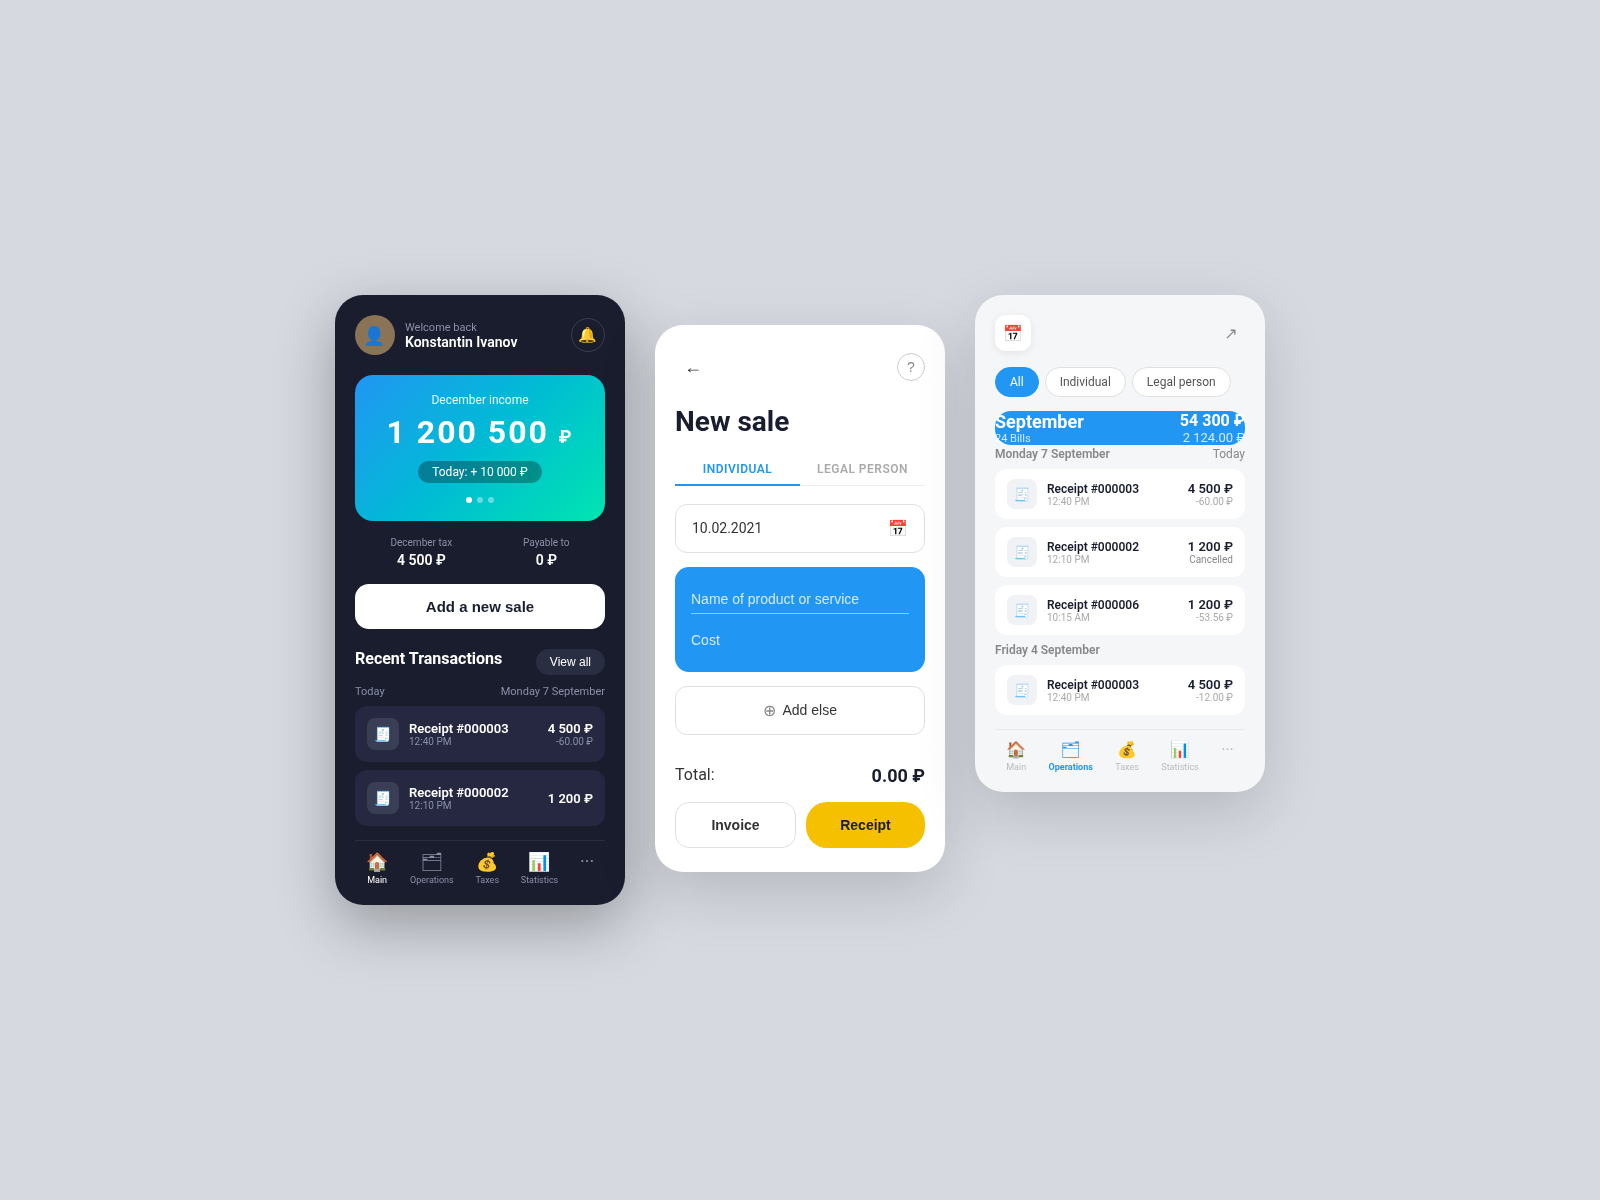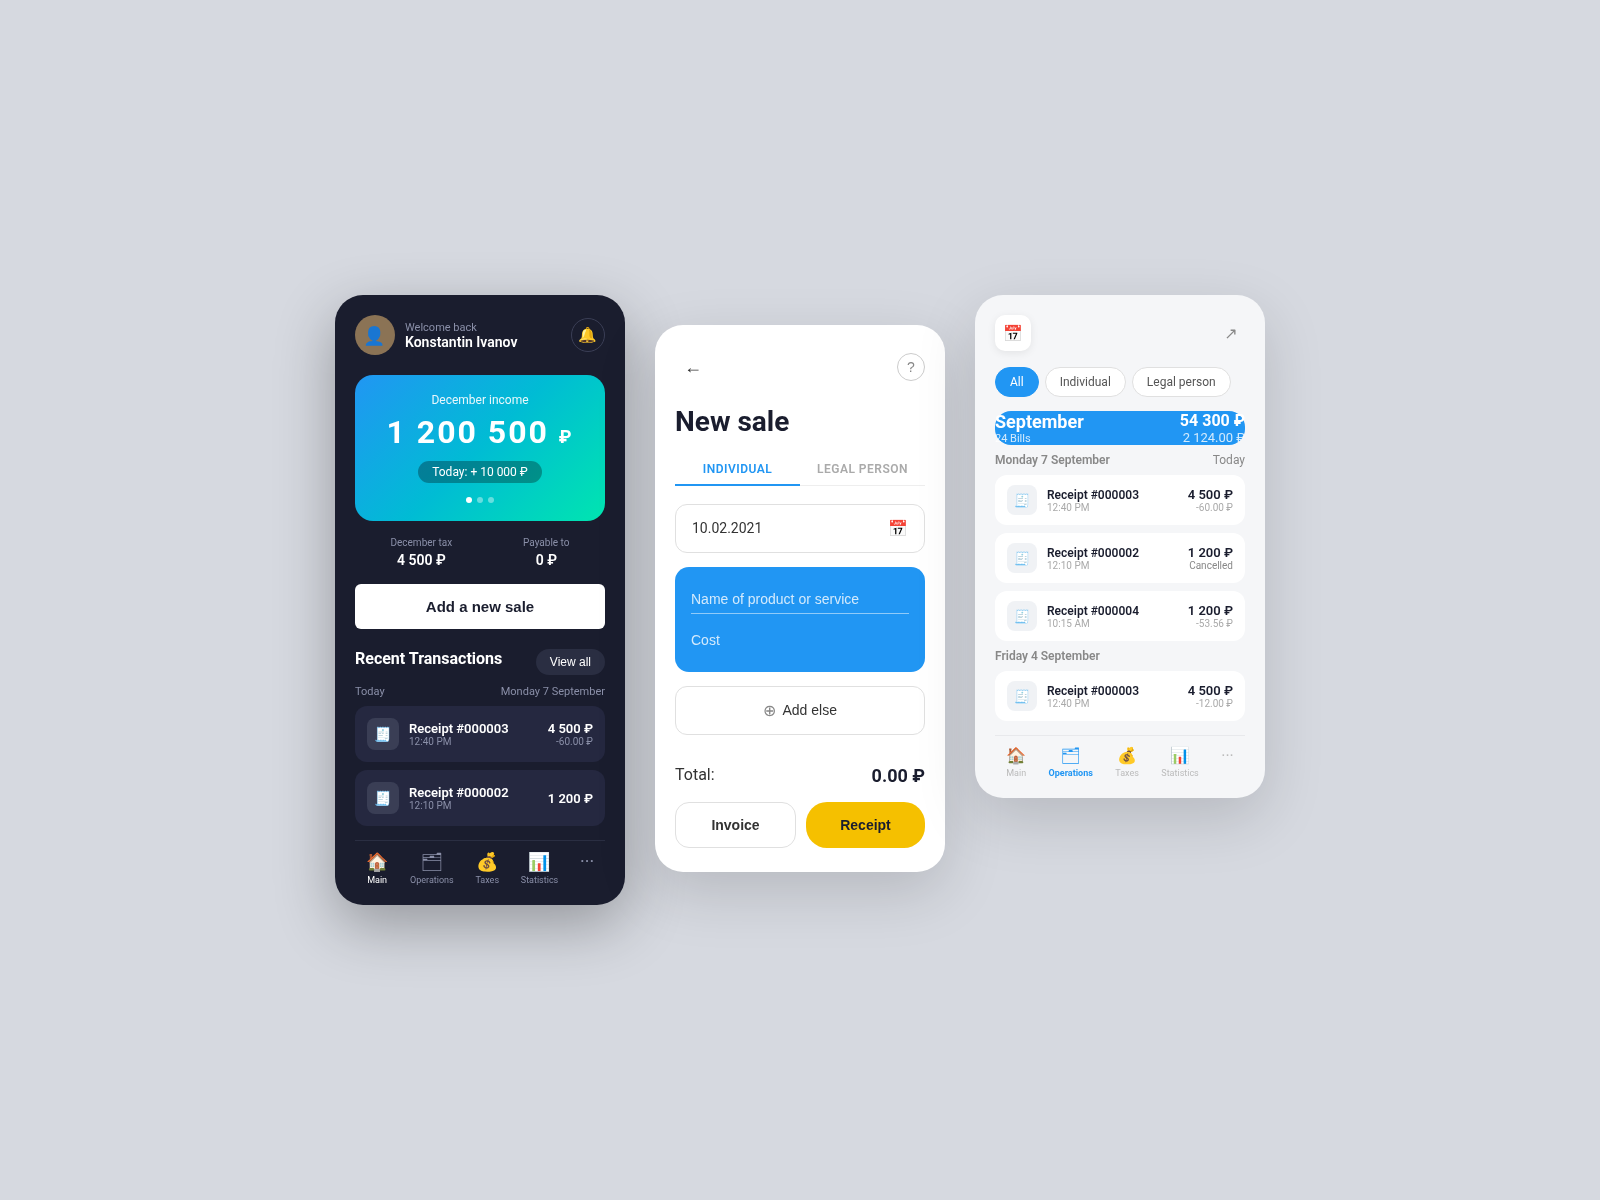--- a/index.html
+++ b/index.html
@@ -80,21 +80,21 @@
       margin-bottom: 16px;
     }
     .tax-item { text-align: center; }
     .tax-label { font-size: 10px; color: #8a8fa8; margin-bottom: 4px; }
     .tax-value { font-size: 14px; font-weight: 600; }
     .add-sale-btn {
       width: 100%;
       padding: 14px;
       background: white;
       border: none;
-      border-radius: 6px;
+      border-radius: 14px;
       font-size: 15px;
       font-weight: 600;
       color: #1a1d2e;
       cursor: pointer;
       margin-bottom: 20px;
     }
     .recent-header {
       display: flex;
       justify-content: space-between;
       align-items: flex-start;
@@ -363,21 +363,21 @@
       background: #2196F3;
       color: white;
       border-color: #2196F3;
     }
     .month-card {
       background: #2196F3;
       border-radius: 16px;
       display: flex;
       justify-content: space-between;
       align-items: center;
-      margin-bottom: 8px;
+      margin-bottom: 2px;
       color: white;
     }
     .month-info .month-name { font-size: 18px; font-weight: 700; }
     .month-info .month-bills { font-size: 11px; opacity: 0.8; }
     .month-amount { text-align: right; }
     .month-total { font-size: 16px; font-weight: 700; }
     .month-sub { font-size: 13px; opacity: 0.8; }
     .day-label {
       font-size: 12px;
       font-weight: 600;
@@ -616,21 +616,21 @@
       </div>
       <div class="r-amount">
         <div class="r-main">1 200 ₽</div>
         <div class="r-sub cancelled">Cancelled</div>
       </div>
     </div>
 
     <div class="receipt-item">
       <div class="r-icon">🧾</div>
       <div class="r-info">
-        <div class="r-name">Receipt #000004</div>
+        <div class="r-name">Receipt #000006</div>
         <div class="r-time">10:15 AM</div>
       </div>
       <div class="r-amount">
         <div class="r-main">1 200 ₽</div>
         <div class="r-sub">-53.56 ₽</div>
       </div>
     </div>
 
     <div class="day-label">
       <span>Friday 4 September</span>

